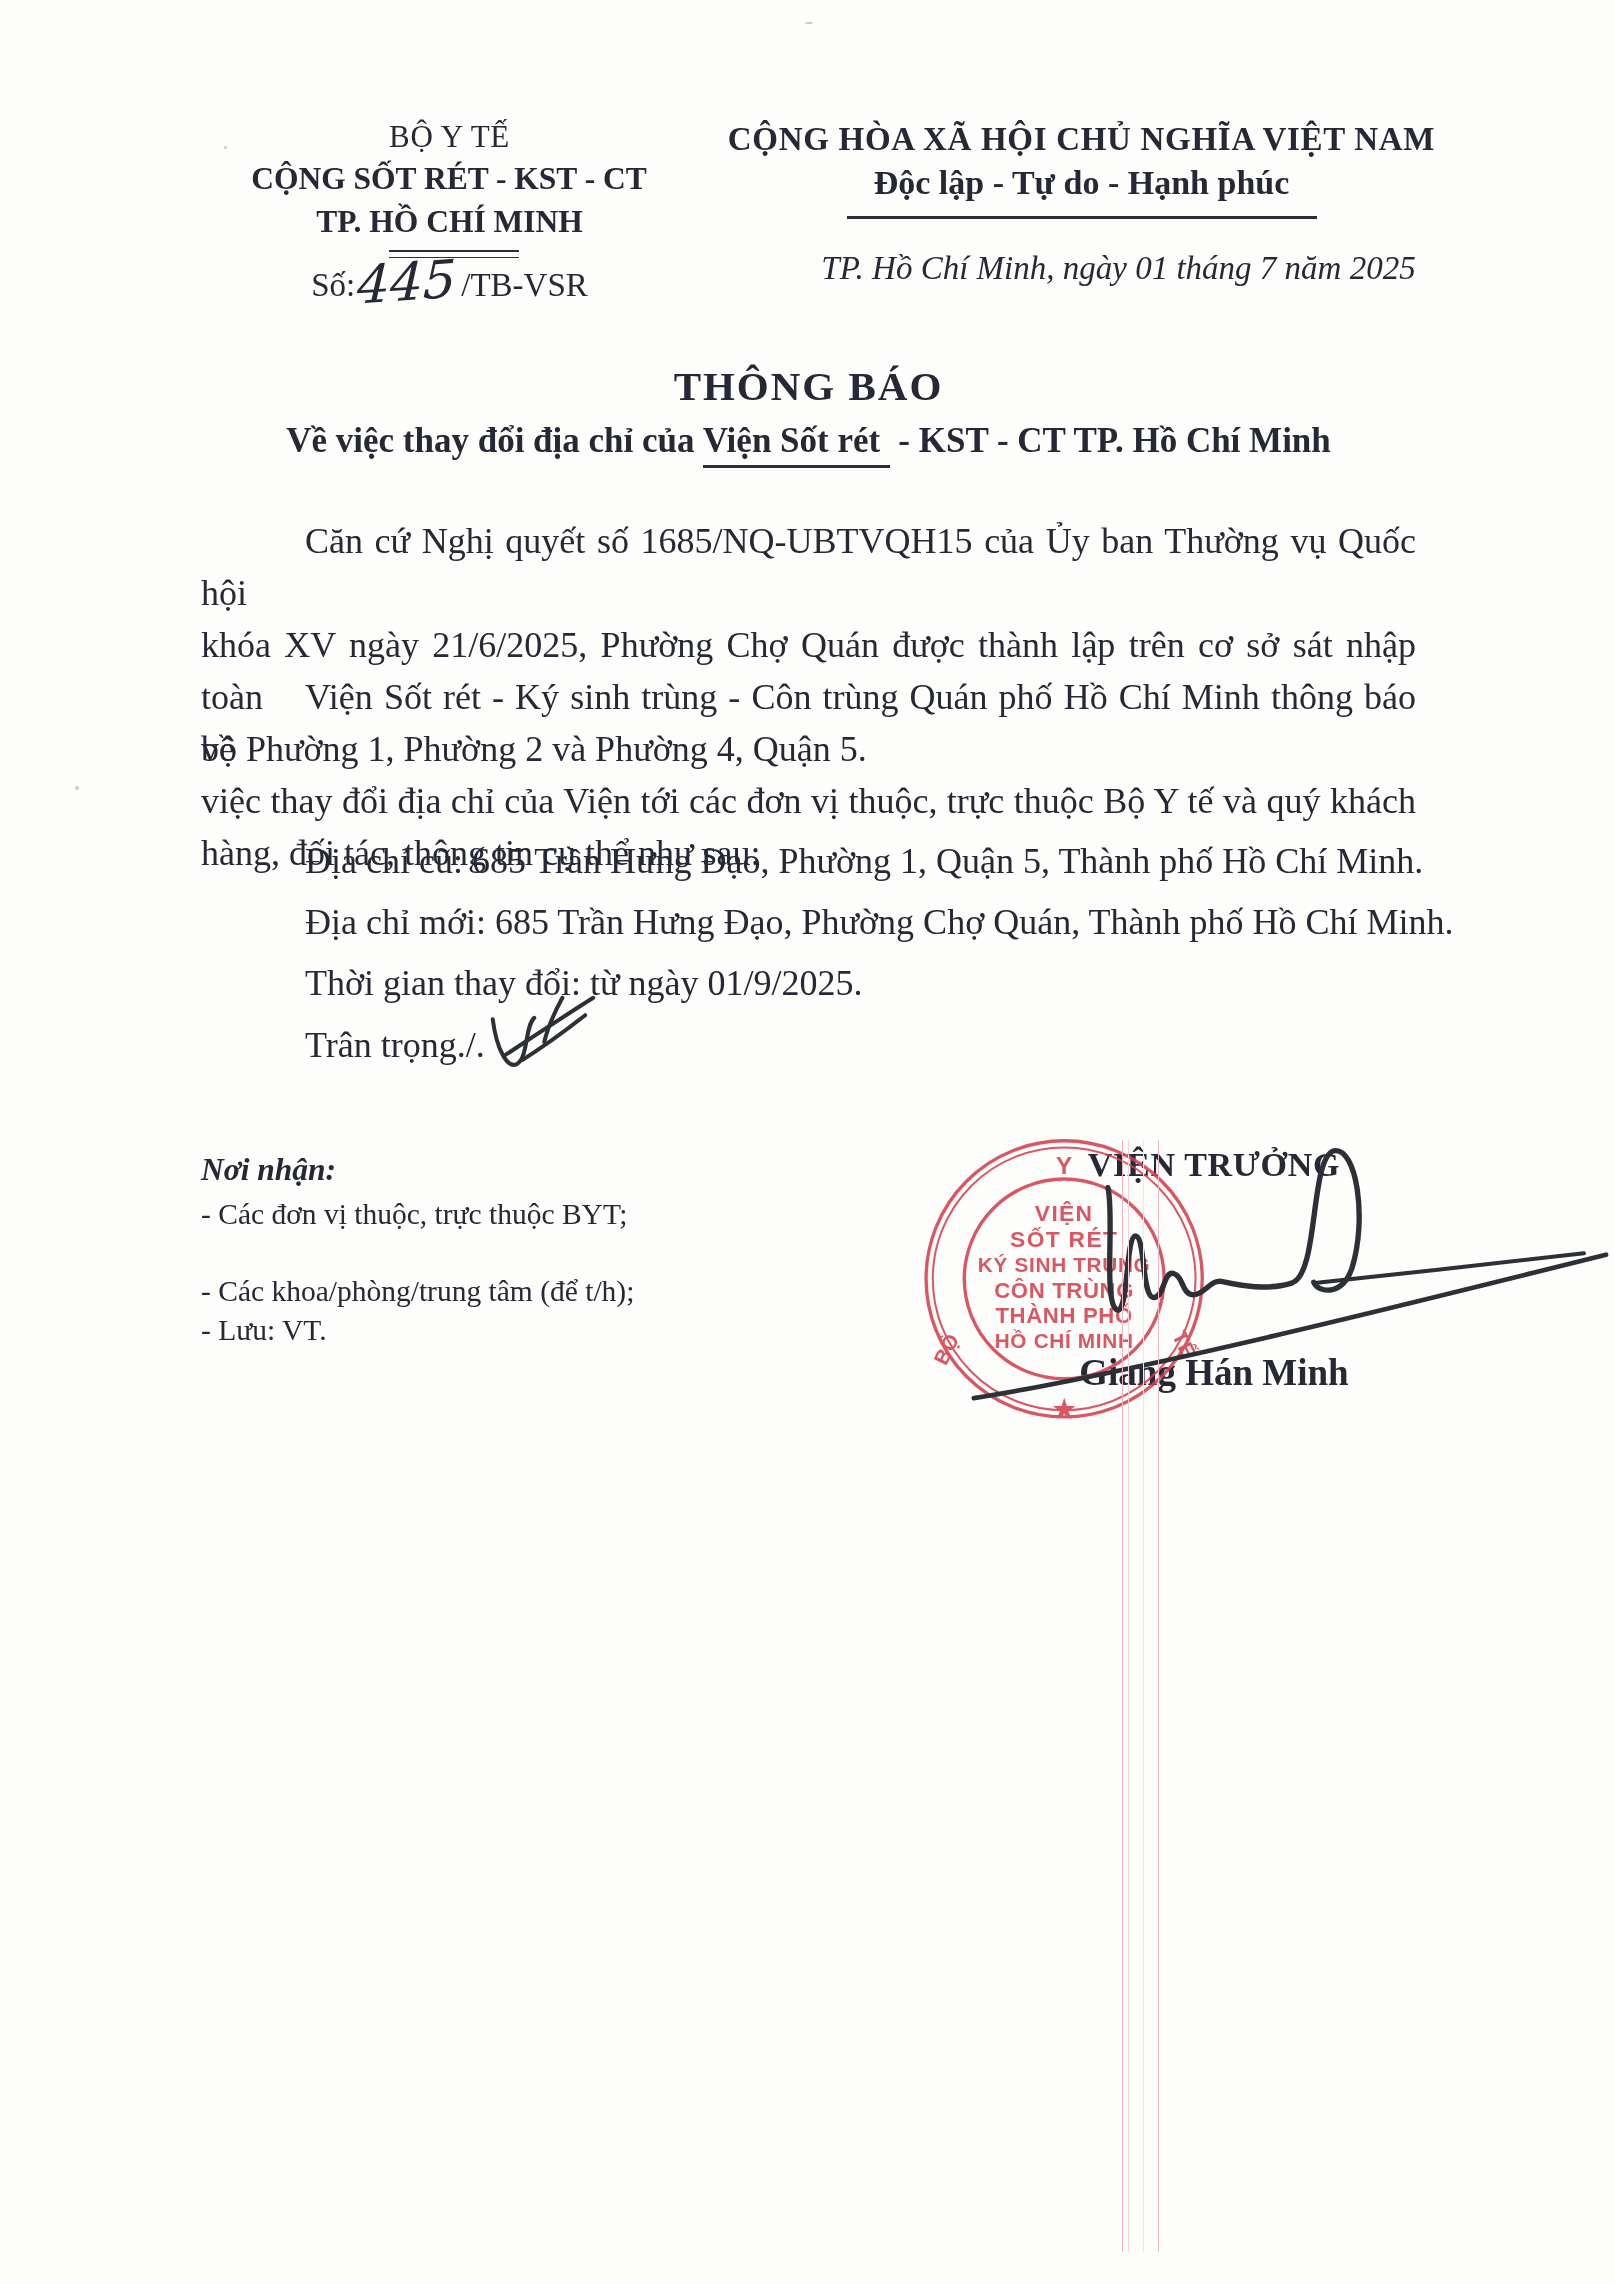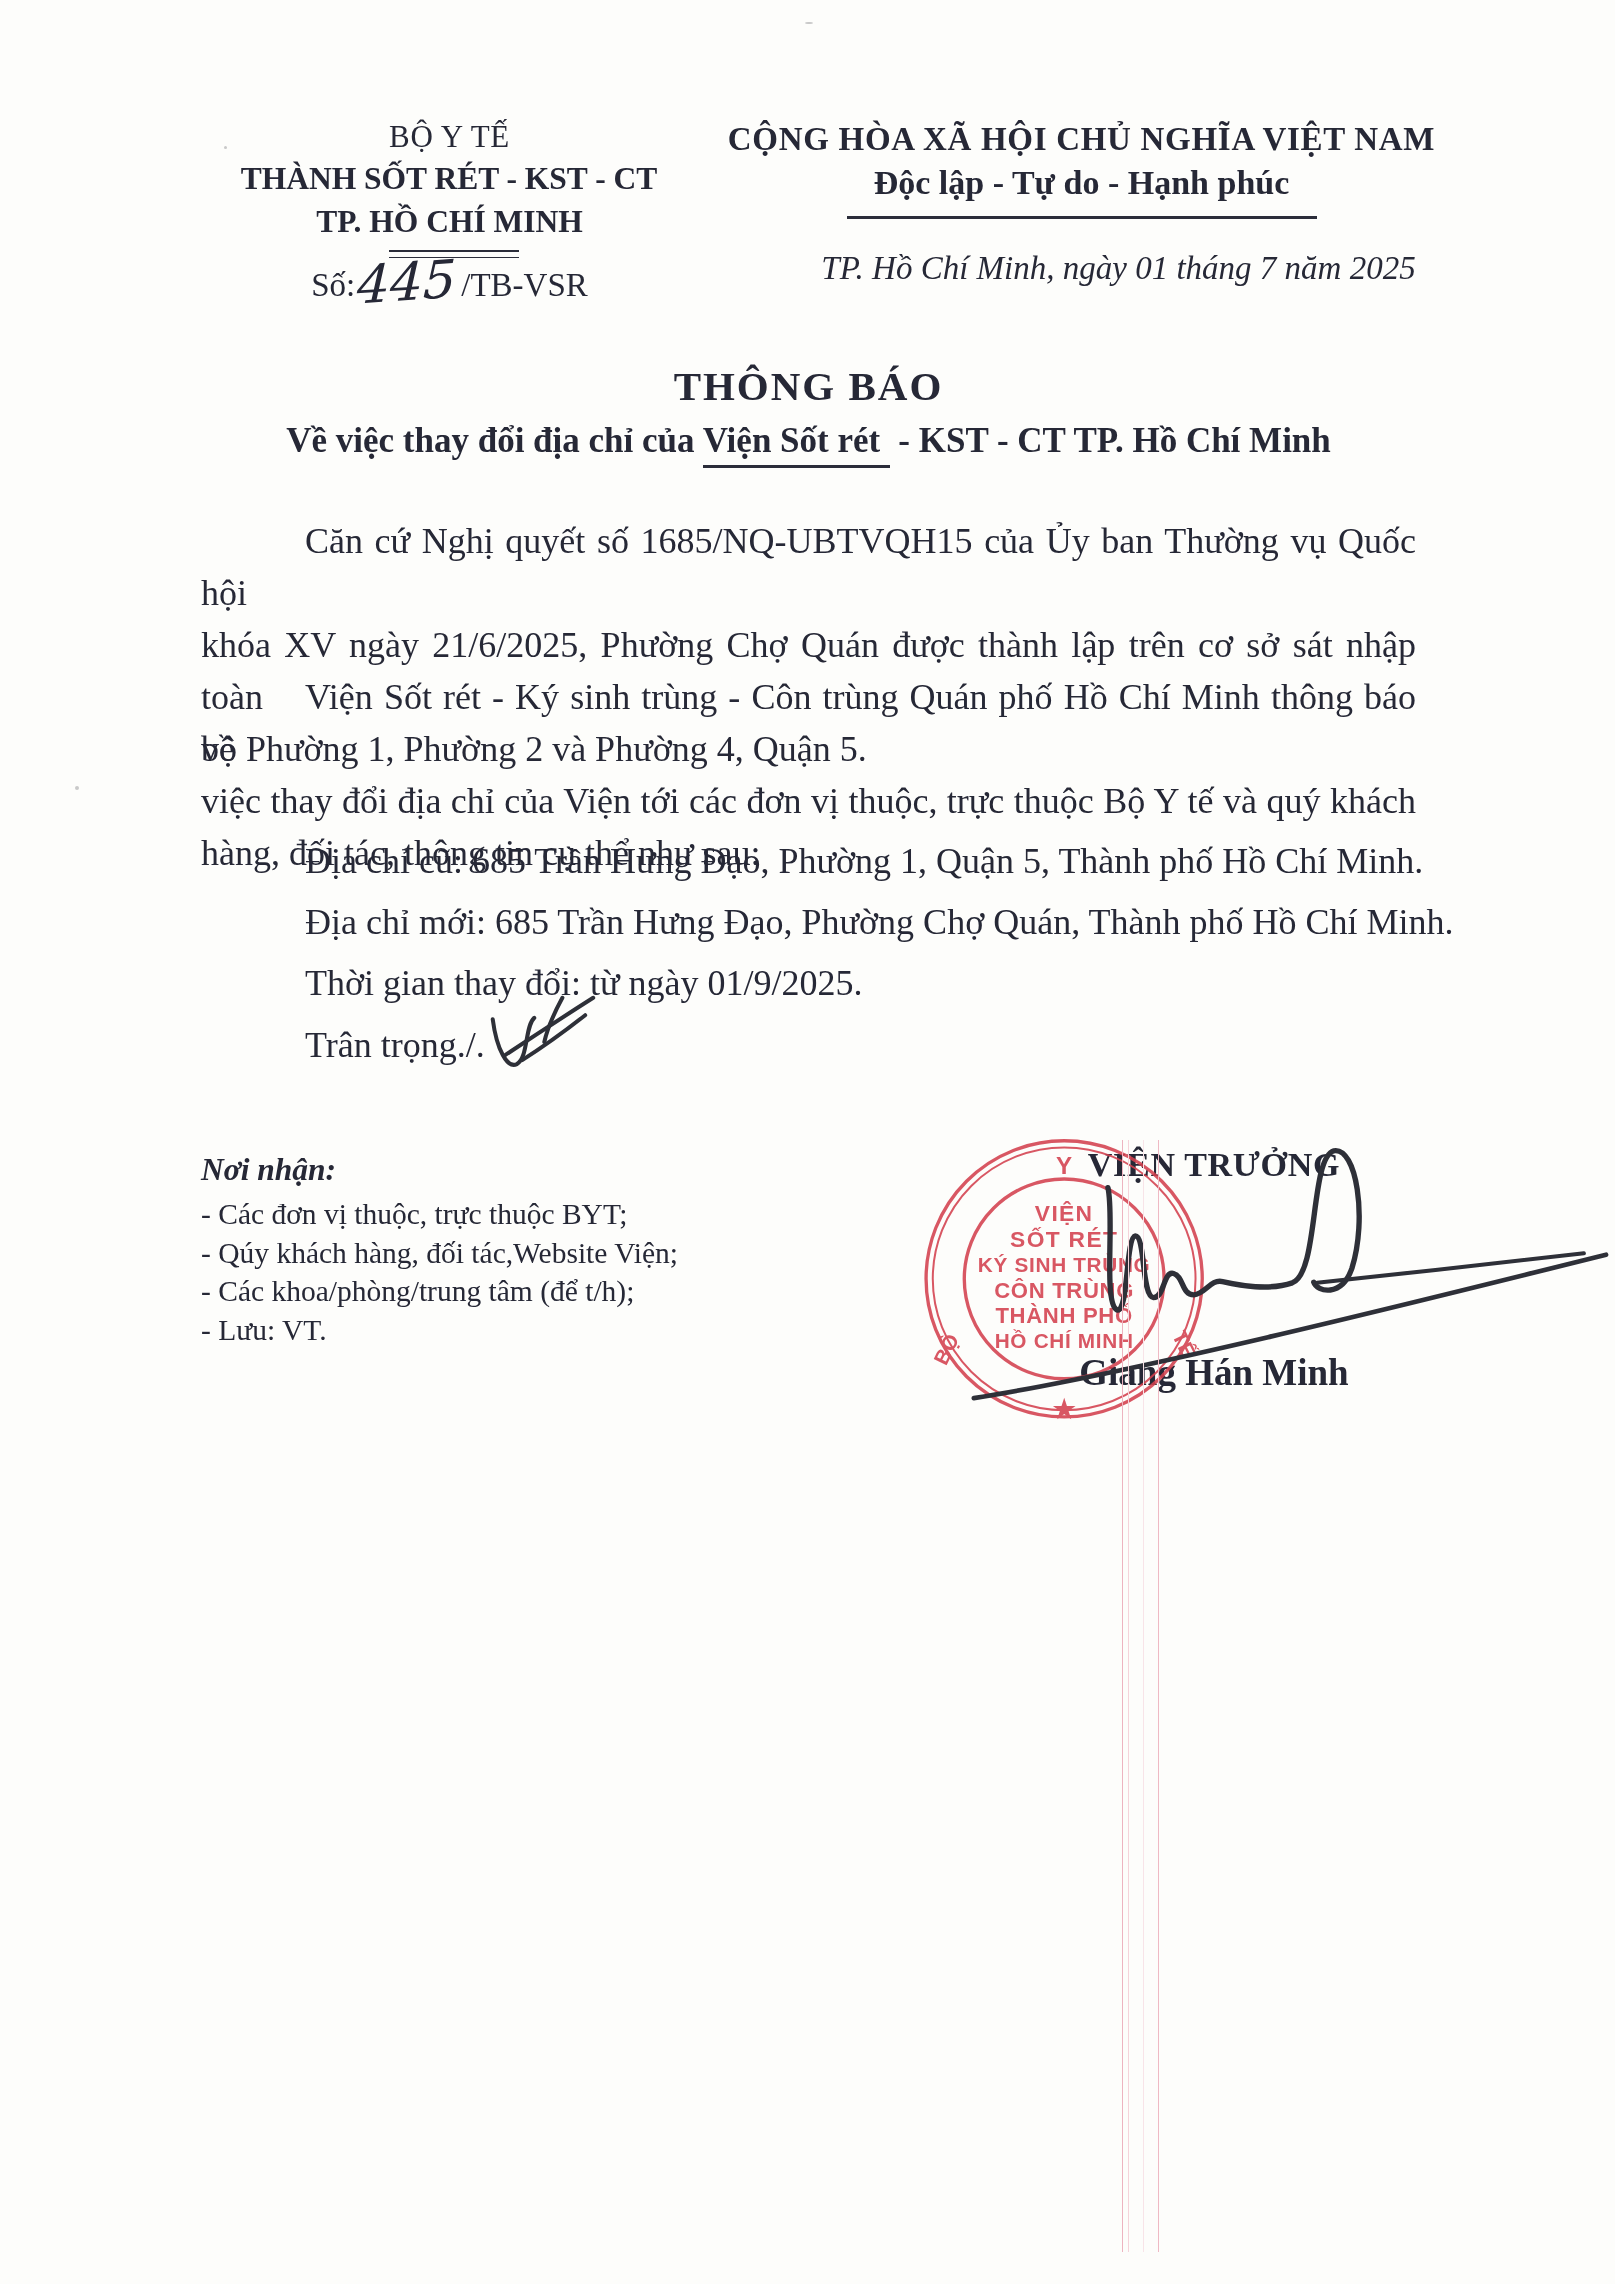--- a/index.html
+++ b/index.html
@@ -57,21 +57,21 @@
   
   .speck{background:#c9c9c9;border-radius:50%;}
   svg{display:block;}
 </style>
 </head>
 <body>
 
 <div class="page">
 
   <div class="abs ctr hl1">BỘ Y TẾ</div>
-  <div class="abs ctr hl2">THÀNH SỐT RÉT - KST - CT</div>
+  <div class="abs ctr hl2">CỘNG SỐT RÉT - KST - CT</div>
   <div class="abs ctr hl3">TP. HỒ CHÍ MINH</div>
   <div class="abs hl-underline"></div>
   <div class="abs ctr doc-no"><span>Số:</span><span class="hand-num">445</span><span>/TB-VSR</span></div>
 
   <div class="abs ctr hr1">CỘNG HÒA XÃ HỘI CHỦ NGHĨA VIỆT NAM</div>
   <div class="abs ctr hr2">Độc lập - Tự do - Hạnh phúc</div>
   <div class="abs hr-underline"></div>
   <div class="abs ctr dateline">TP. Hồ Chí Minh, ngày 01 tháng 7 năm 2025</div>
 
   <div class="abs ctr title-main">THÔNG BÁO</div>
@@ -99,21 +99,20 @@
     <g fill="none" stroke="#2e3038" stroke-width="6" stroke-linecap="round">
       <path d="M 16 42 C 22 88 38 116 52 109 C 69 100 64 52 78 40"></path>
       <path d="M 34 96 C 70 72 122 38 166 10"></path>
       <path d="M 60 103 C 90 84 126 58 154 36"></path>
       <path d="M 120 10 C 107 34 97 58 93 76"></path>
     </g>
   </svg>
 
   <div class="abs recip-label">Nơi nhận:</div>
   <div class="abs recip-item r0">- Các đơn vị thuộc, trực thuộc BYT;</div>
-  <div class="abs recip-item r1">- Qúy khách hàng, đối tác,Website Viện;</div>
   <div class="abs recip-item r2">- Các khoa/phòng/trung tâm (để t/h);</div>
   <div class="abs recip-item r3">- Lưu: VT.</div>
 
   <div class="abs ctr sig-title">VIỆN TRƯỞNG</div>
   <div class="abs ctr sig-name">Giang Hán Minh</div>
 
   <svg class="abs" style="left:918px;top:1126px;" width="295" height="305" viewBox="0 0 440 455">
     <g opacity="0.88">
       <circle cx="218" cy="228" r="206" fill="none" stroke="#d4414f" stroke-width="5"></circle>
       <circle cx="218" cy="228" r="196" fill="none" stroke="#d4414f" stroke-width="3"></circle>

